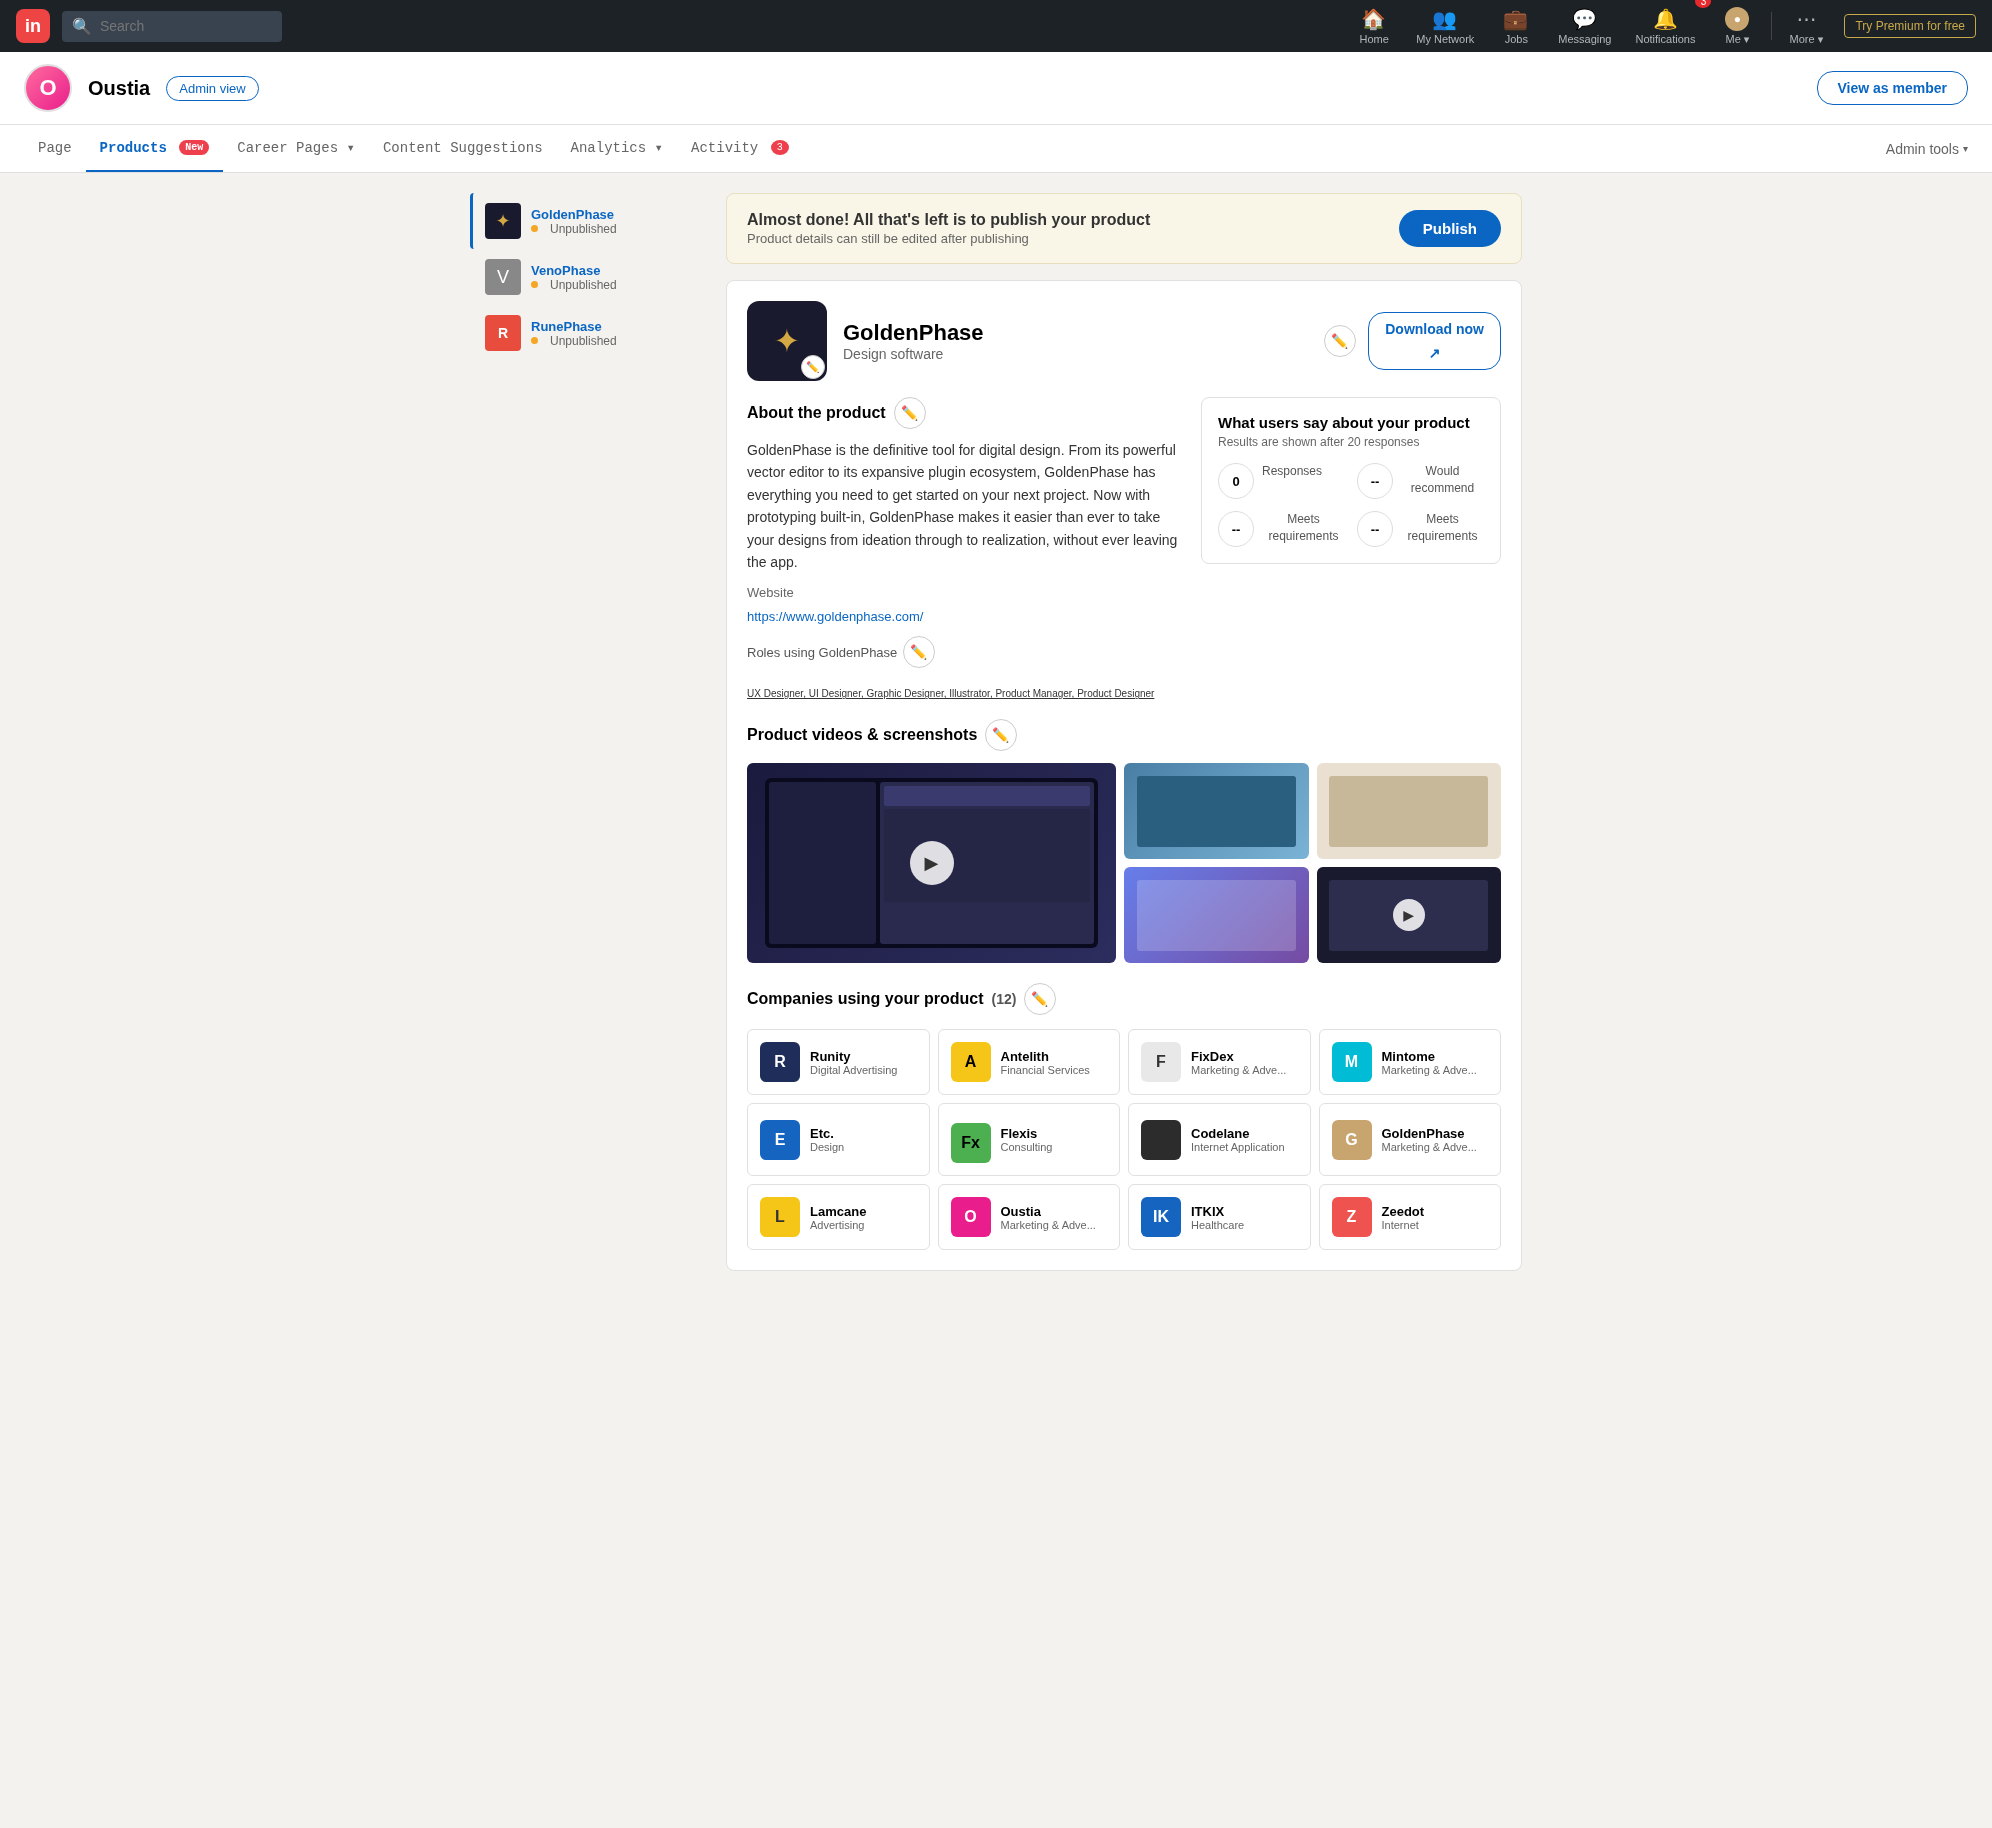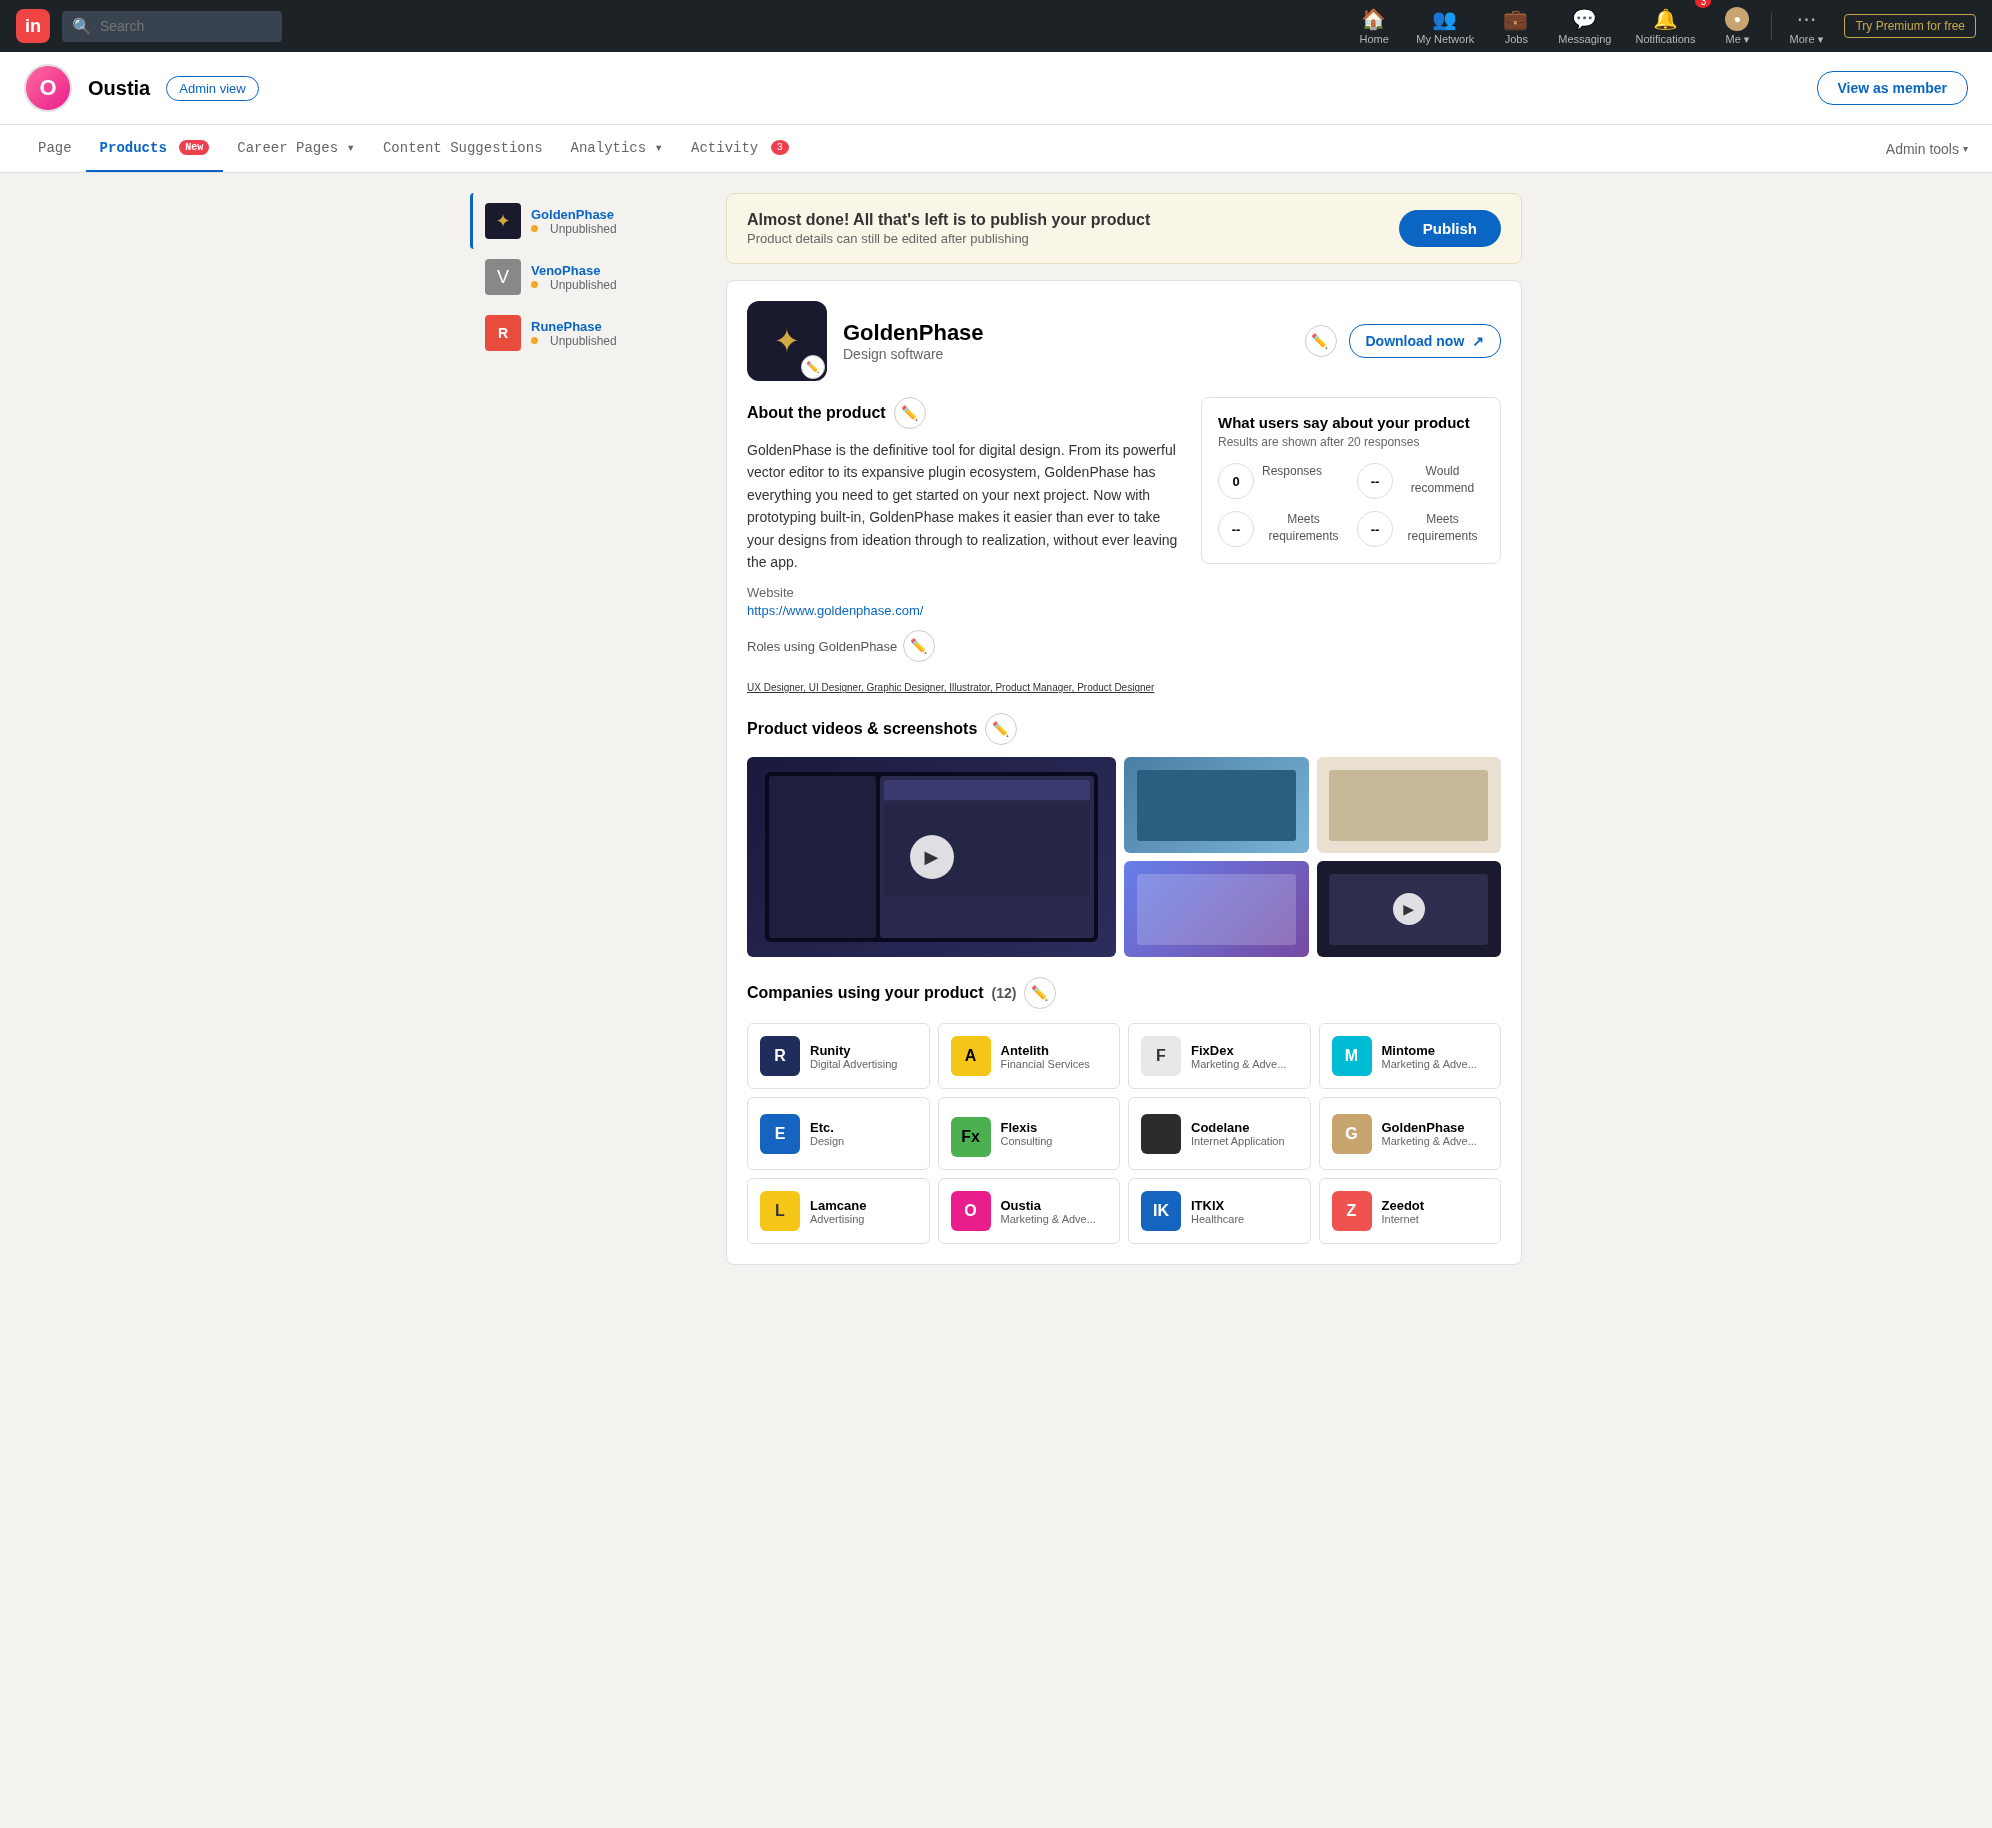--- a/index.html
+++ b/index.html
@@ -58,28 +58,28 @@
 
     
     .product-card { background: white; border: 1px solid #e0e0e0; border-radius: 8px; padding: 20px; }
     .product-header { display: flex; align-items: center; gap: 16px; margin-bottom: 16px; }
     .product-logo-box { width: 80px; height: 80px; border-radius: 12px; background: #1a1a2e; display: flex; align-items: center; justify-content: center; font-size: 28px; color: #c8a46e; position: relative; flex-shrink: 0; overflow: hidden; }
     .product-logo-inner { color: #d4a843; font-size: 32px; }
     .product-header-info .product-title { font-size: 22px; font-weight: 700; color: #000; }
     .product-header-info .product-subtitle { font-size: 14px; color: #666; }
     .product-header-actions { margin-left: auto; display: flex; align-items: center; gap: 12px; }
     .edit-icon-btn { width: 32px; height: 32px; border-radius: 50%; border: 1px solid #ccc; background: white; cursor: pointer; display: flex; align-items: center; justify-content: center; color: #666; font-size: 14px; }
-    .download-btn { background: white; border: 1px solid #0a66c2; color: #0a66c2; border-radius: 16px; padding: 8px 16px; font-size: 14px; font-weight: 600; cursor: pointer; display: flex; align-items: center; gap: 8px; }
+    .download-btn { background: white; border: 1px solid #0a66c2; color: #0a66c2; border-radius: 16px; padding: 8px 16px; font-size: 14px; font-weight: 600; cursor: pointer; display: flex; align-items: center; gap: 8px; flex-direction: column; }
 
     
     .product-body { display: flex; gap: 20px; }
     .product-description { flex: 1; }
     .section-title { font-size: 16px; font-weight: 600; color: #000; margin-bottom: 10px; display: flex; align-items: center; gap: 8px; }
     .description-text { font-size: 14px; color: #333; line-height: 1.6; }
-    .website-label { font-size: 13px; color: #666; margin-top: 12px; margin-bottom: 2px; }
+    .website-label { font-size: 13px; color: #666; margin-top: 12px; margin-bottom: 8px; }
     .website-link { font-size: 13px; color: #0a66c2; text-decoration: none; }
     .roles-section { margin-top: 12px; }
     .roles-label { font-size: 13px; color: #555; display: flex; align-items: center; gap: 6px; }
     .roles-text { font-size: 10px; color: #333; margin-top: 20px; text-decoration: underline; }
 
     
     .reviews-panel { width: 300px; flex-shrink: 0; background: white; border: 1px solid #e0e0e0; border-radius: 8px; padding: 16px; height: fit-content; }
     .reviews-title { font-size: 15px; font-weight: 700; margin-bottom: 4px; }
     .reviews-subtitle { font-size: 12px; color: #666; margin-bottom: 14px; }
     .reviews-grid { display: grid; grid-template-columns: 1fr 1fr; gap: 12px; }

